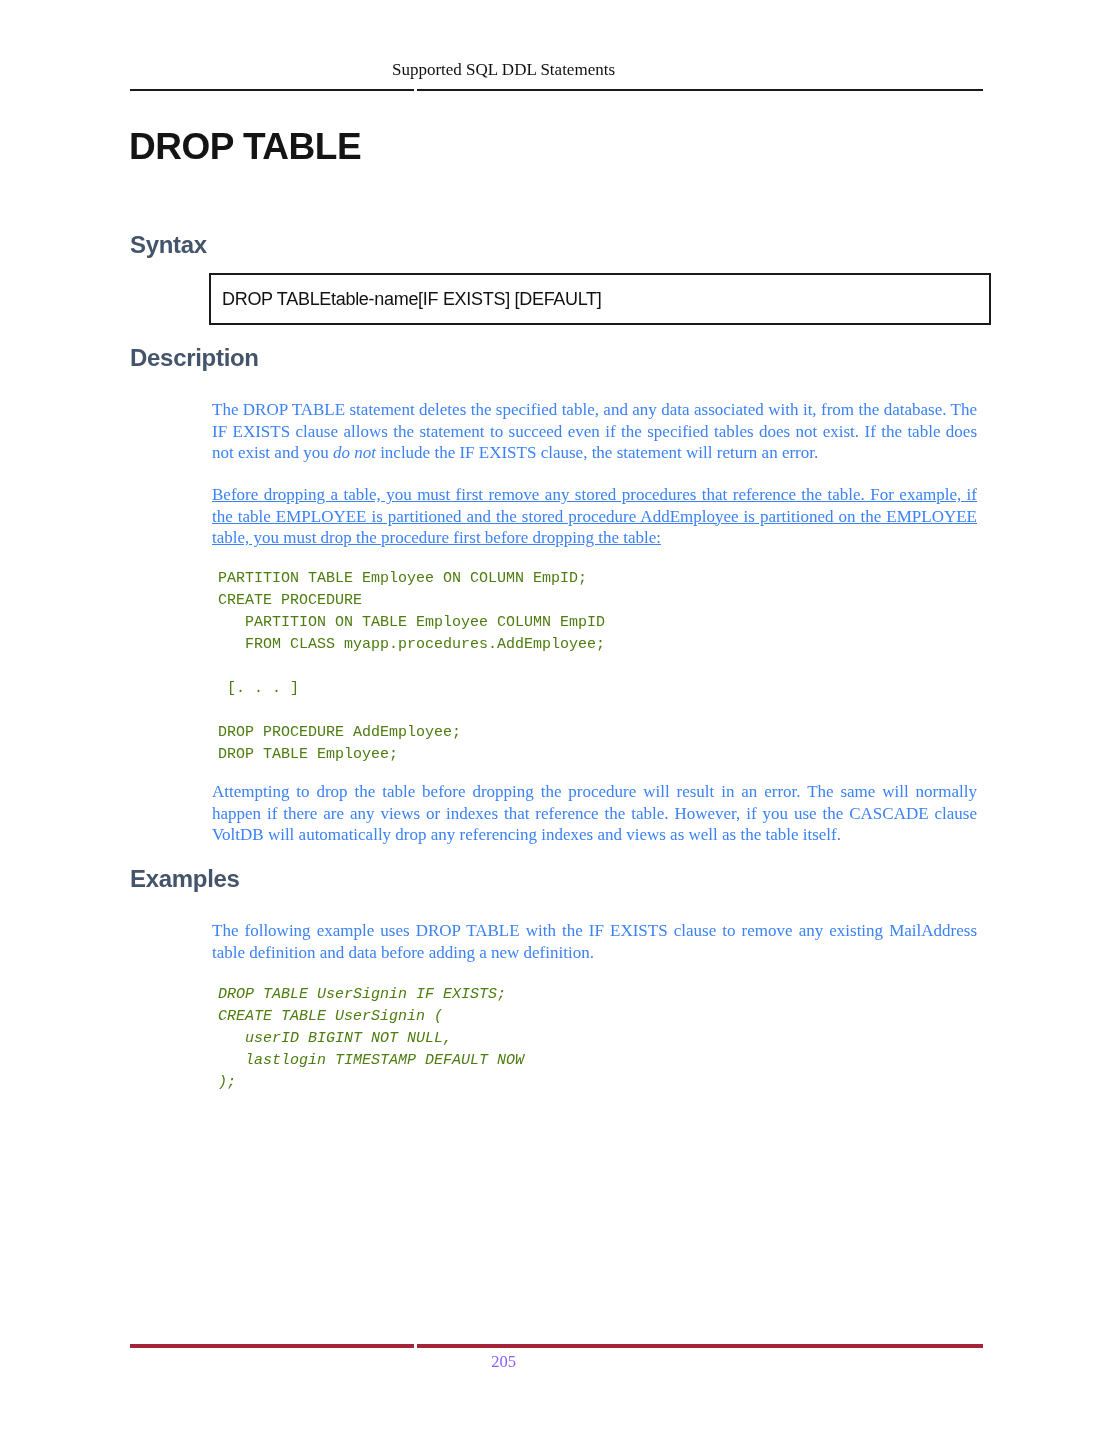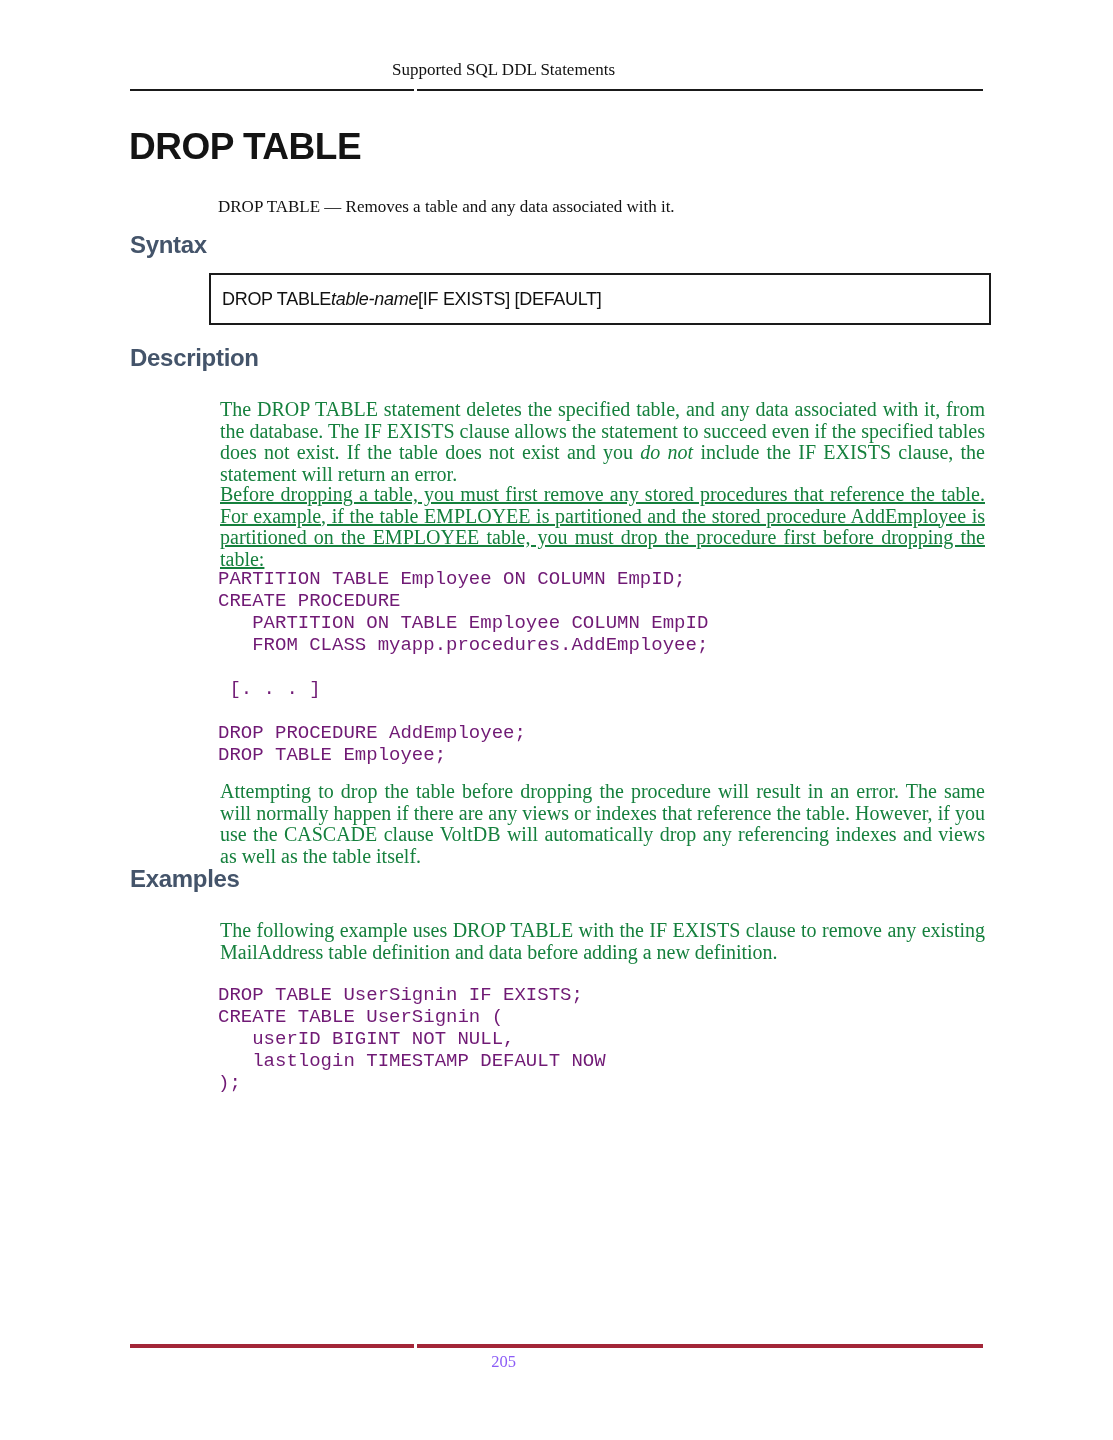--- a/index.html
+++ b/index.html
@@ -51,39 +51,39 @@
   .h-description{top:344px;}
   .h-examples{top:865px;}
   
   .syntax-box{
     position:absolute; top:273px; left:209px; width:782px; height:52px;
     border:2px solid #1a1a1a; background:#ffffff;
     display:flex; align-items:center; padding-left:11px;
     font-family:"Liberation Sans", sans-serif;
     font-size:18px; letter-spacing:-0.3px; color:#111;
   }
-  .syntax-box .var{font-style:italic;}
+  .syntax-box .var{}
   
   .body-para{
-    position:absolute; left:220px; width:765px;
-    font-size:20px; line-height:21.5px; text-align:justify; color:#15803d;
+    position:absolute; left:212px; width:765px;
+    font-size:17px; line-height:21.5px; text-align:justify; color:#3b82f6;
   }
   .p1{top:399px;}
   .p2{top:484px;text-decoration:underline;}
   .p3{top:781px;}
   .p4{top:920px;}
   .body-para .emph{font-style:italic;}
   
   .code-block{
     position:absolute; left:218px;
     font-family:"Liberation Mono", monospace;
-    font-size:19px; line-height:22px; white-space:pre; color:#701a75;
+    font-size:15px; line-height:22px; white-space:pre; color:#4d7c0f;
   }
   .code1{top:568px;}
-  .code2{top:984px;}
+  .code2{top:984px;font-style:italic;}
   
   .page-number{
     position:absolute; top:1352px; left:0; width:100%;
     text-align:center; font-size:16.5px; color:#8b5cf6;
   }
 </style>
 </head>
 <body>
 
 <div class="page">
@@ -91,21 +91,20 @@
   <div class="running-header-title">Supported SQL DDL Statements</div>
 
   <div class="rule header-rule">
     <span class="seg seg-left"></span>
     <span class="seg seg-gap"></span>
     <span class="seg seg-right"></span>
   </div>
 
   <h1 class="doc-title">DROP TABLE</h1>
 
-  <p class="doc-subtitle">DROP TABLE — Removes a table and any data associated with it.</p>
 
   <h2 class="section-heading h-syntax">Syntax</h2>
 
   <div class="syntax-box">
     <span>DROP TABLE </span>
       <span class="var">table-name</span>
       <span> [IF EXISTS] [DEFAULT]</span>
   </div>
 
   <h2 class="section-heading h-description">Description</h2>

